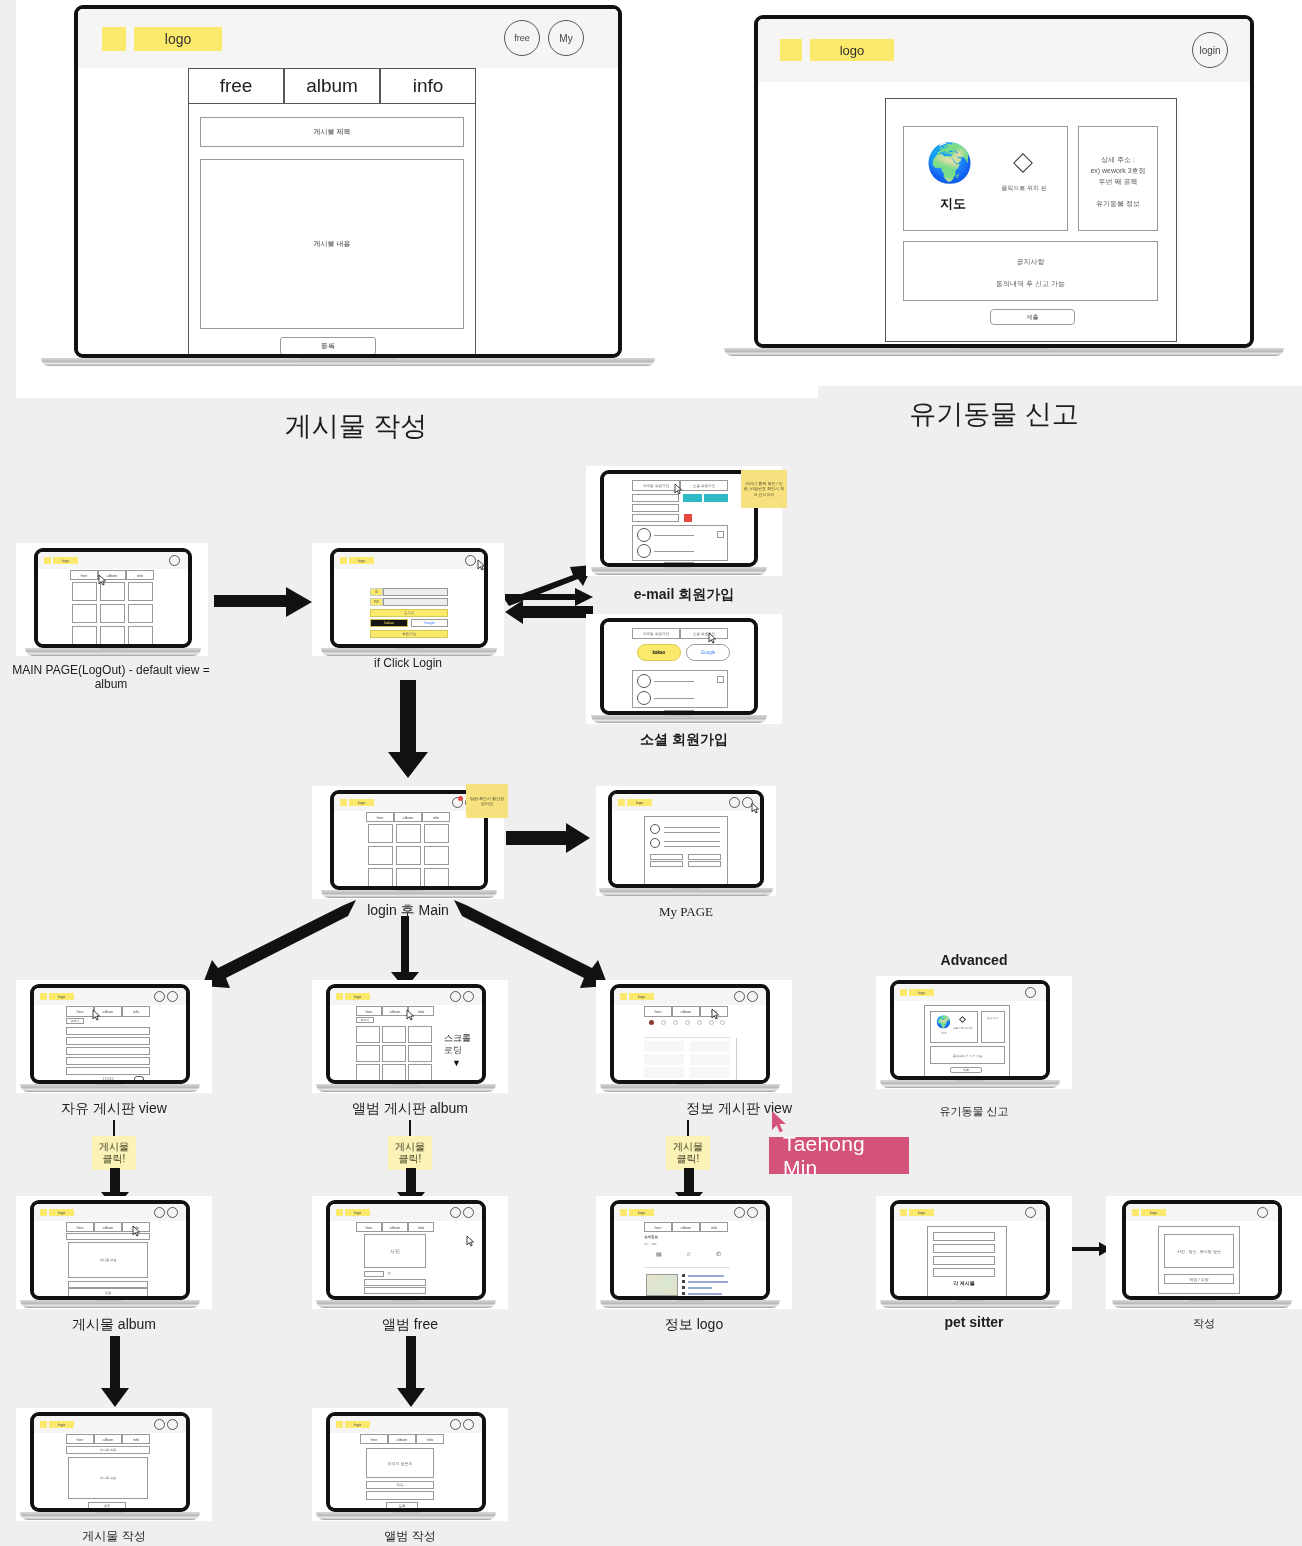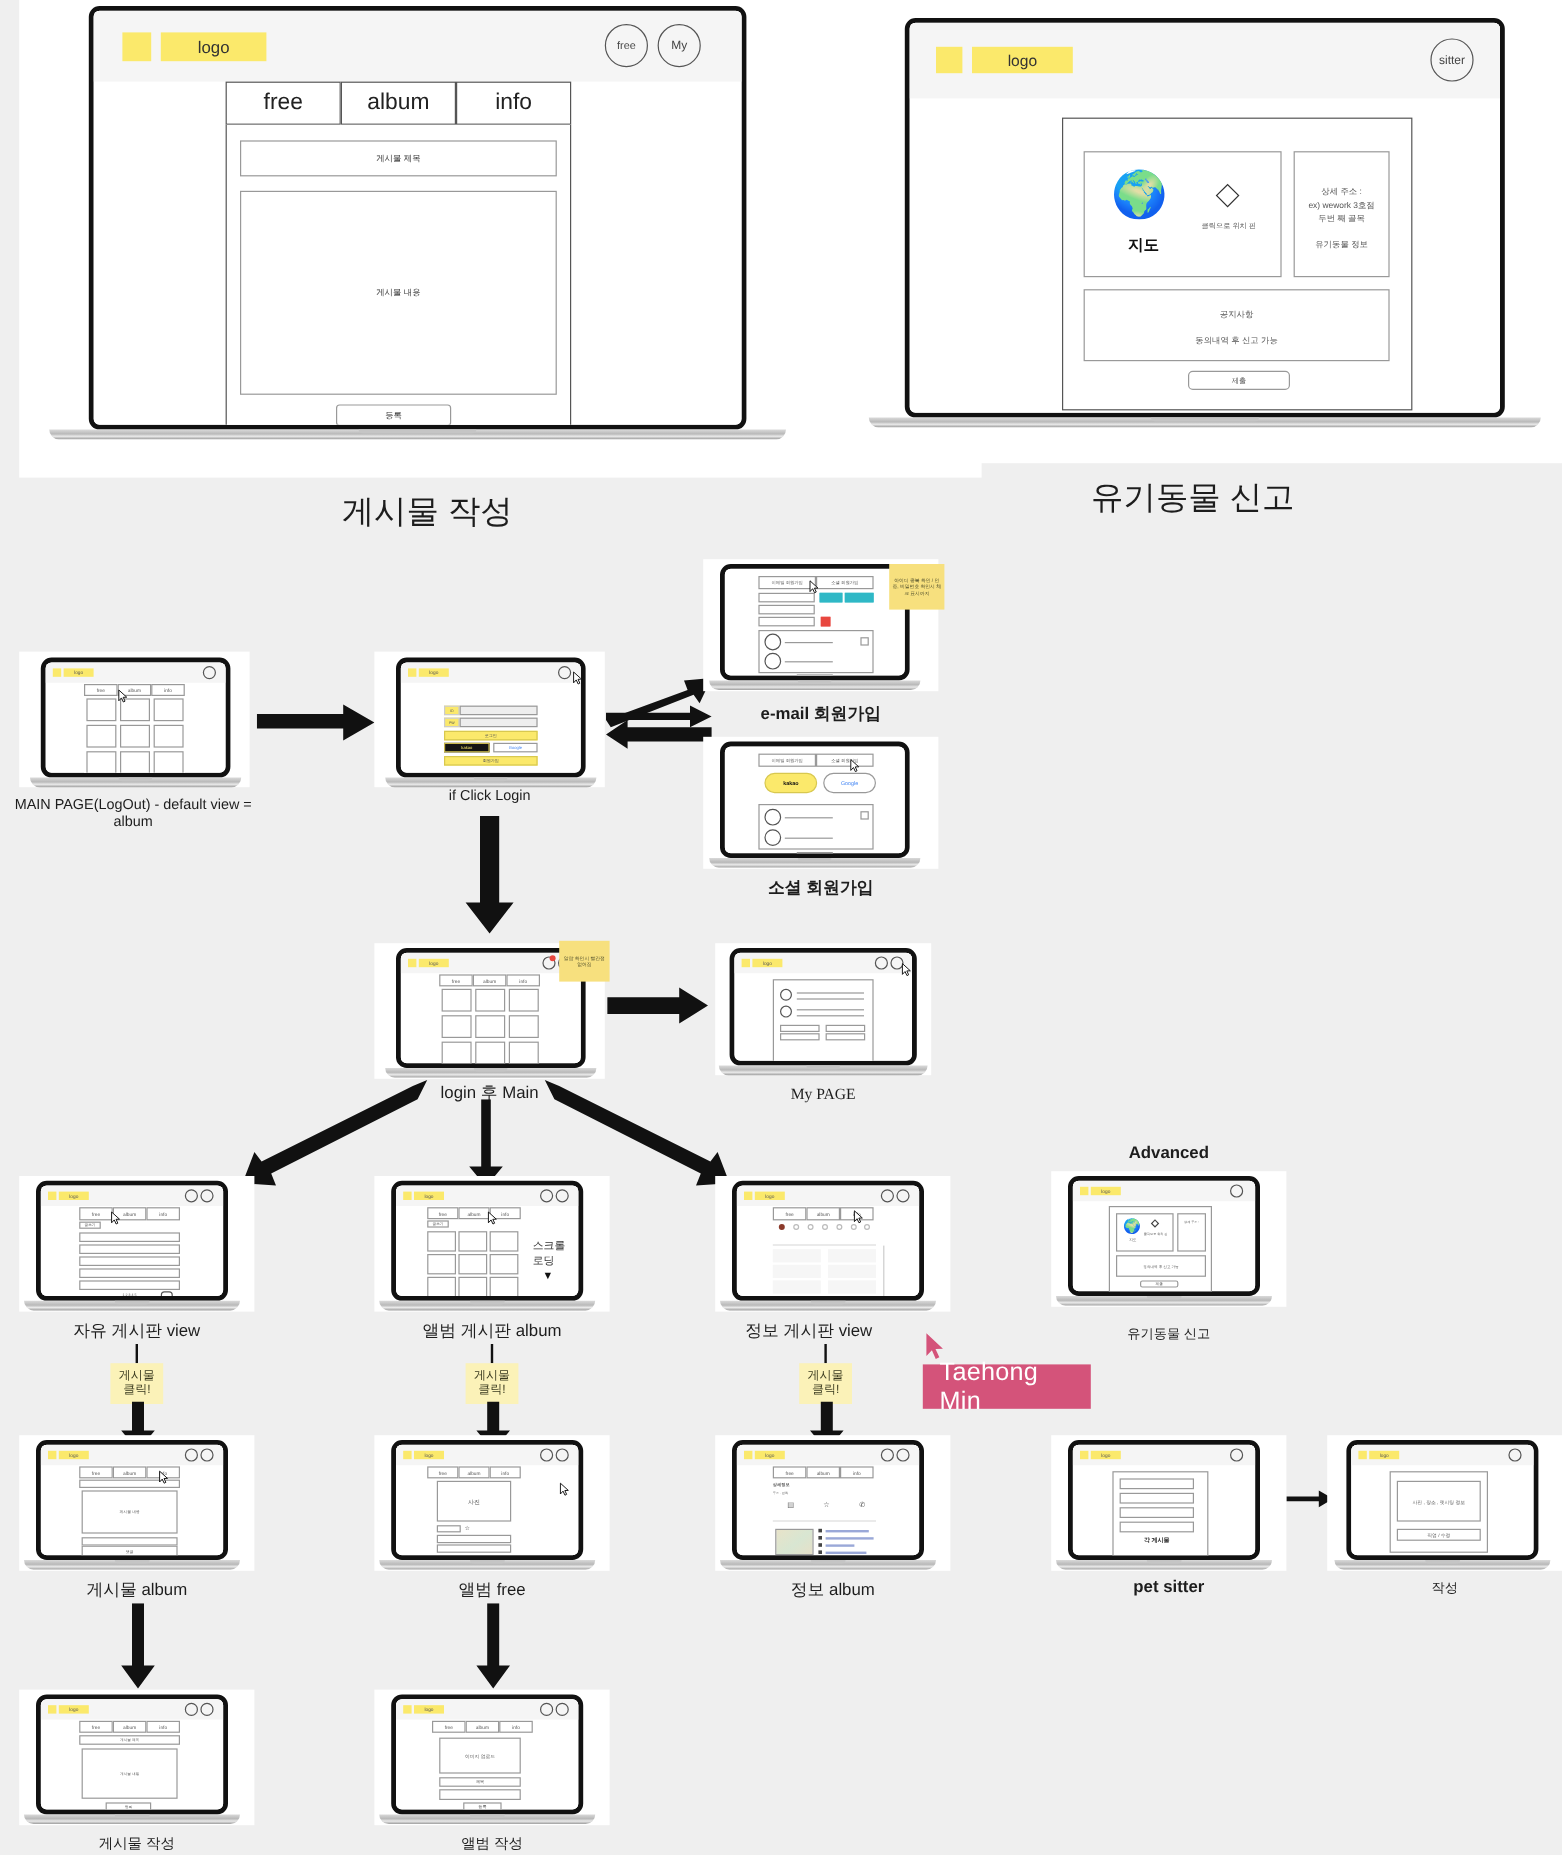--- a/index.html
+++ b/index.html
@@ -98,21 +98,21 @@
   <div class="hero-title" style="left:0; top:408px; width:680px;">게시물 작성</div>
 </div>
 
 <div class="hero-card" style="left:686px; top:0; width:616px; height:386px;">
   <div class="laptop" style="left:68px; top:15px; width:500px;">
     <div class="lap-body" style="height:333px;">
       <div class="screen">
         <div class="topbar" style="height:63px;">
           <div class="logo-chip-sm" style="left:22px; top:20px; width:22px; height:22px;"></div>
           <div class="logo-chip-lg" style="left:52px; top:20px; width:84px; height:22px; font-size:13px;">logo</div>
-          <div class="circ" style="right:22px; top:13px; width:36px; height:36px; font-size:10px;">sitter</div>
+          <div class="circ" style="right:22px; top:13px; width:36px; height:36px; font-size:10px;">login</div>
         </div>
         <div class="bx dark" style="left:127px; top:79px; width:292px; height:244px;"></div>
 
         <div class="bx" style="left:145px; top:107px; width:165px; height:105px;"></div>
         <div style="position:absolute; left:168px; top:122px; width:54px; height:44px; font-size:38px; line-height:44px;">🌍</div>
         <div style="position:absolute; left:160px; top:176px; width:70px; text-align:center; font-size:13px; font-weight:bold; color:#111;">지도</div>
         <div style="position:absolute; left:258px; top:137px; width:14px; height:14px; border:1.3px solid #333; transform:rotate(45deg);"></div>
         <div class="blur" style="position:absolute; left:228px; top:165px; width:76px; text-align:center; font-size:6px;">클릭으로 위치 핀</div>
 
         <div class="bx" style="left:320px; top:107px; width:80px; height:105px;"></div>
@@ -429,21 +429,21 @@
       <div class="bx" style="left:30px;top:79px;width:40px;height:11px;border:none;background:#f6f6f6;"></div>
       <div class="bx" style="left:76px;top:79px;width:40px;height:11px;border:none;background:#f6f6f6;"></div>
       <div class="bx" style="left:122px;top:50px;width:1px;height:44px;border-width:0 0 0 1px;border-color:#ccc;"></div>
       <svg class="cursor" style="left:97px;top:20px;" width="9" height="12" viewBox="0 0 9 12">
           <path d="M1 1 L1 10 L3.2 7.6 L4.8 11 L6.2 10.3 L4.7 7.1 L7.6 7 Z" fill="#fff" stroke="#111" stroke-width=".8"></path>
         </svg>
     </div>
   </div>
   <div class="lap-base" style="width:112%;margin-left:-6%;"></div>
 </div>
-<div class="caption" style="left:576px; top:1100px; width:196px; font-size:14px;">정보 게시판 view</div>
+<div class="caption" style="left:596px; top:1100px; width:196px; font-size:14px;text-align:right;">정보 게시판 view</div>
 
 <div class="caption" style="left:876px; top:952px; width:196px; font-size:14px; font-weight:bold;">Advanced</div>
 <div style="position:absolute; left:876px; top:976px; width:196px; height:113px; background:#fff;"></div>
 <div class="laptop" style="left:890px; top:980px; width:160px;">
   <div class="lap-body" style="height:100px;">
     <div class="screen">
       <div class="topbar" style="height:17px;">
         <div class="logo-chip-sm" style="left:6px;top:5px;width:7px;height:7px;"></div>
         <div class="logo-chip-lg blur" style="left:15px;top:5px;width:25px;height:7px;font-size:4px;">logo</div>
         <div class="circ" style="right:10px;top:3px;width:11px;height:11px;"></div>
@@ -581,21 +581,21 @@
           </div>
         <div style="display:flex;align-items:center;">
             <span style="width:3px;height:3px;background:#444;margin-right:3px;"></span>
             <span style="height:2px;width:34px;background:#9aa8d8;"></span>
           </div>
       </div>
     </div>
   </div>
   <div class="lap-base" style="width:112%;margin-left:-6%;"></div>
 </div>
-<div class="caption" style="left:596px; top:1316px; width:196px; font-size:14px;">정보 album</div>
+<div class="caption" style="left:596px; top:1316px; width:196px; font-size:14px;">정보 logo</div>
 
 <div style="position:absolute; left:876px; top:1196px; width:196px; height:113px; background:#fff;"></div>
 <div class="laptop" style="left:890px; top:1200px; width:160px;">
   <div class="lap-body" style="height:100px;">
     <div class="screen">
       <div class="topbar" style="height:17px;">
         <div class="logo-chip-sm" style="left:6px;top:5px;width:7px;height:7px;"></div>
         <div class="logo-chip-lg blur" style="left:15px;top:5px;width:25px;height:7px;font-size:4px;">logo</div>
         <div class="circ" style="right:10px;top:3px;width:11px;height:11px;"></div>
       </div>

